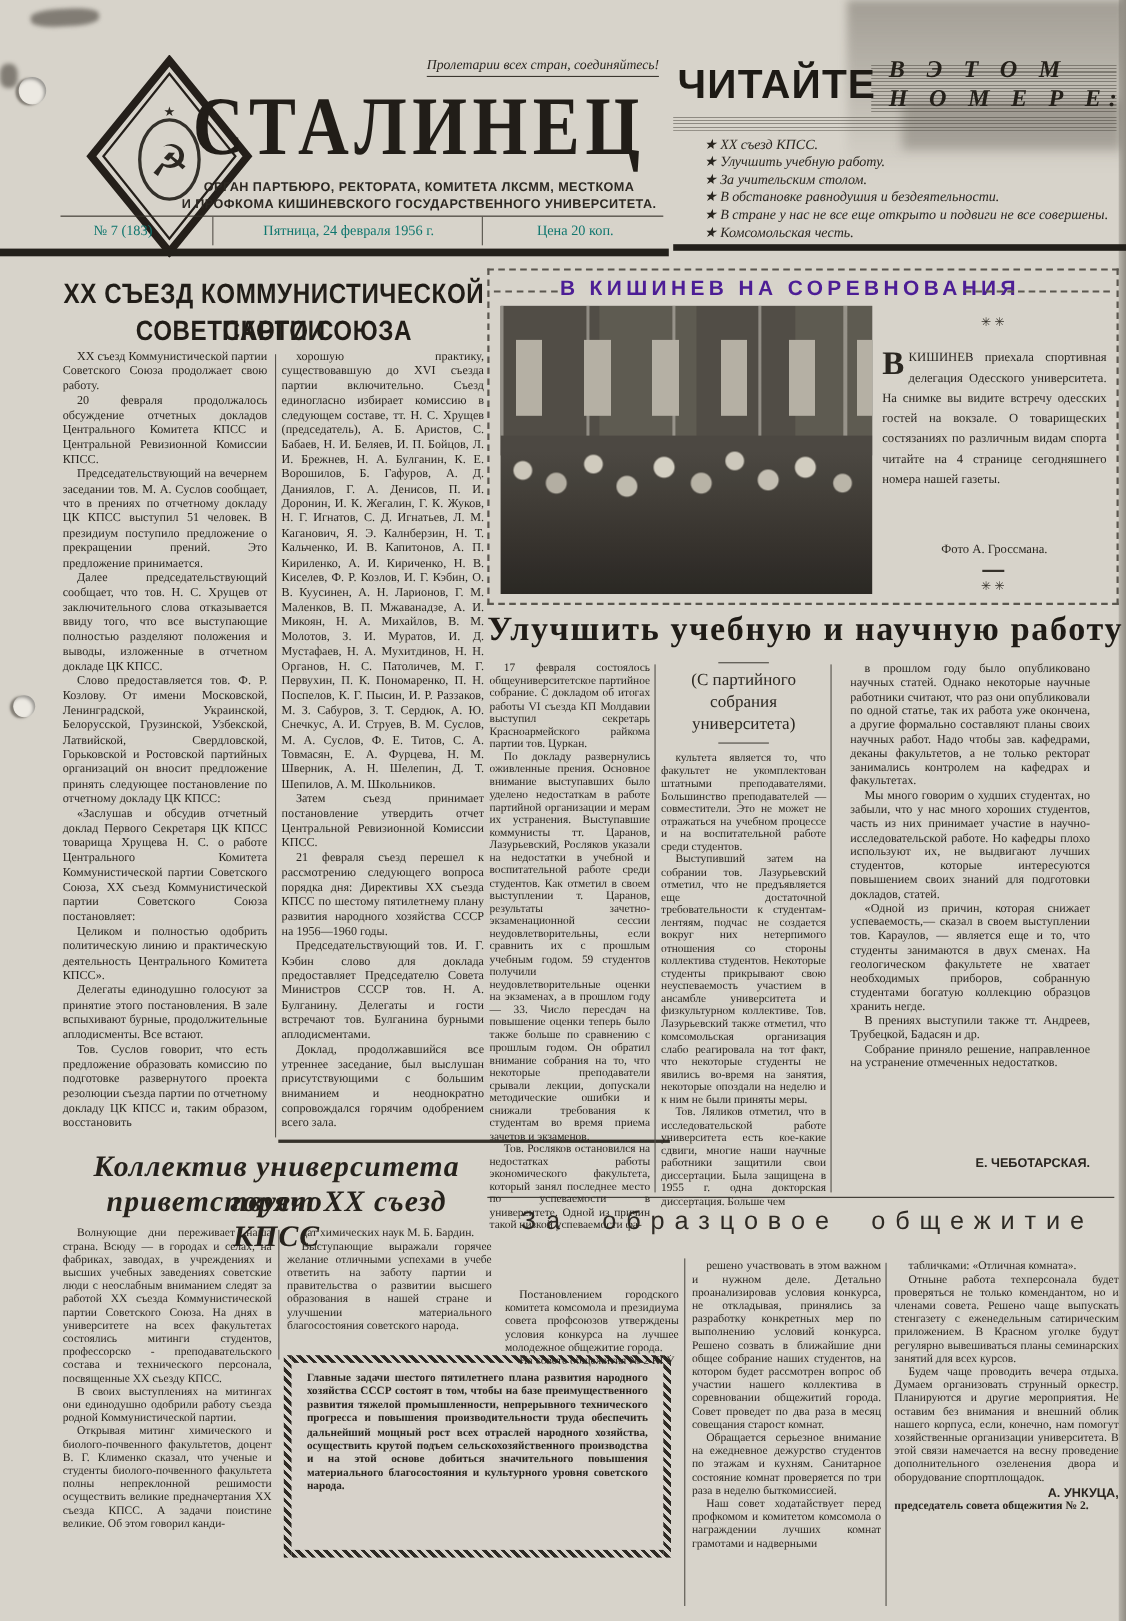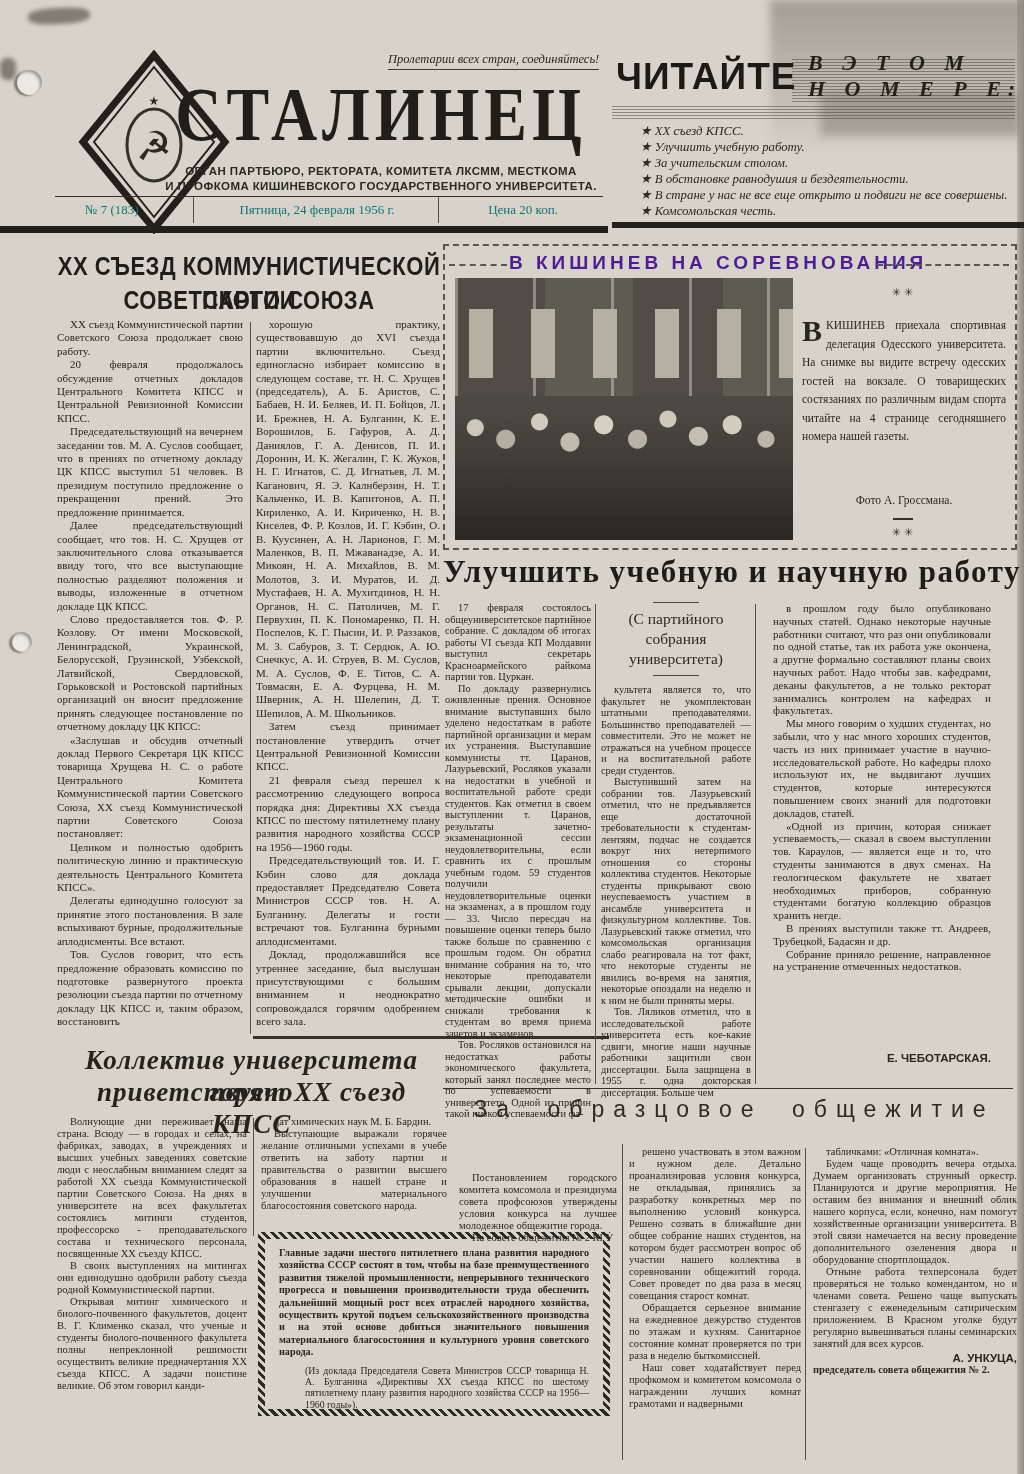--- a/index.html
+++ b/index.html
@@ -213,40 +213,39 @@
       </div>
     <div class="abs rule-v" style="left:198px;top:74px;height:118px;"></div>
     <div class="abs jcol dorm-col" style="left:206px;top:72px;width:186px;">
         <p>дат химических наук М. Б. Бардин.</p>
         <p>Выступающие выражали горячее желание отличными успехами в учебе ответить на заботу партии и правительства о развитии высшего образования в нашей стране и улучшении материального благосостояния советского народа.</p>
       </div>
   </div>
 
   <div class="abs quotebox" style="left:258px;top:1232px;width:352px;height:184px;box-sizing:border-box;">
     <div class="quote-text">Главные задачи шестого пятилетнего плана развития народного хозяйства СССР состоят в том, чтобы на базе преимущественного развития тяжелой промышленности, непрерывного технического прогресса и повышения производительности труда обеспечить дальнейший мощный рост всех отраслей народного хозяйства, осуществить крутой подъем сельскохозяйственного производства и на этой основе добиться значительного повышения материального благосостояния и культурного уровня советского народа.</div>
-    <div class="quote-attr">(Из доклада Председателя Совета Министров СССР товарища Н. А. Булганина «Директивы XX съезда КПСС по шестому пятилетнему плану развития народного хозяйства СССР на 1956—1960 годы»).</div>
   </div>
 
   <div class="abs" style="left:443px;top:1092px;width:572px;height:380px;">
     <div class="abs headline-dorm" style="left:10px;top:4px;width:562px;">За образцовое общежитие</div>
     <div class="abs jcol dorm-col" style="left:16px;top:50px;width:158px;margin-top:30px;">
         <p>Постановлением городского комитета комсомола и президиума совета профсоюзов утверждены условия конкурса на лучшее молодежное общежитие города.</p>
         <p>На совете общежития № 2 КГУ</p>
       </div>
     <div class="abs rule-v" style="left:179px;top:52px;height:316px;"></div>
     <div class="abs jcol dorm-col" style="left:186px;top:54px;width:172px;">
         <p>решено участвовать в этом важном и нужном деле. Детально проанализировав условия конкурса, не откладывая, принялись за разработку конкретных мер по выполнению условий конкурса. Решено созвать в ближайшие дни общее собрание наших студентов, на котором будет рассмотрен вопрос об участии нашего коллектива в соревновании общежитий города. Совет проведет по два раза в месяц совещания старост комнат.</p>
         <p>Обращается серьезное внимание на ежедневное дежурство студентов по этажам и кухням. Санитарное состояние комнат проверяется по три раза в неделю быткомиссией.</p>
         <p>Наш совет ходатайствует перед профкомом и комитетом комсомола о награждении лучших комнат грамотами и надверными</p>
       </div>
     <div class="abs rule-v" style="left:362px;top:56px;height:312px;"></div>
     <div class="abs" style="left:370px;top:54px;width:204px;">
       <div class="jcol dorm-col">
           <p>табличками: «Отличная комната».</p>
+          <p>Отныне работа техперсонала будет проверяться не только комендантом, но и членами совета. Решено чаще выпускать стенгазету с еженедельным сатирическим приложением. В Красном уголке будут регулярно вывешиваться планы семинарских занятий для всех курсов.</p>
           <p>Будем чаще проводить вечера отдыха. Думаем организовать струнный оркестр. Планируются и другие мероприятия. Не оставим без внимания и внешний облик нашего корпуса, если, конечно, нам помогут хозяйственные организации университета. В этой связи намечается на весну проведение дополнительного озеленения двора и оборудование спортплощадок.</p>
-          <p>Отныне работа техперсонала будет проверяться не только комендантом, но и членами совета. Решено чаще выпускать стенгазету с еженедельным сатирическим приложением. В Красном уголке будут регулярно вывешиваться планы семинарских занятий для всех курсов.</p>
         </div>
       <div class="dorm-sig-name" style="margin-top:2px;">А. УНКУЦА,</div>
       <div class="dorm-sig-role">председатель совета общежития № 2.</div>
     </div>
   </div>
 
 </div>
 
 </body></html>

